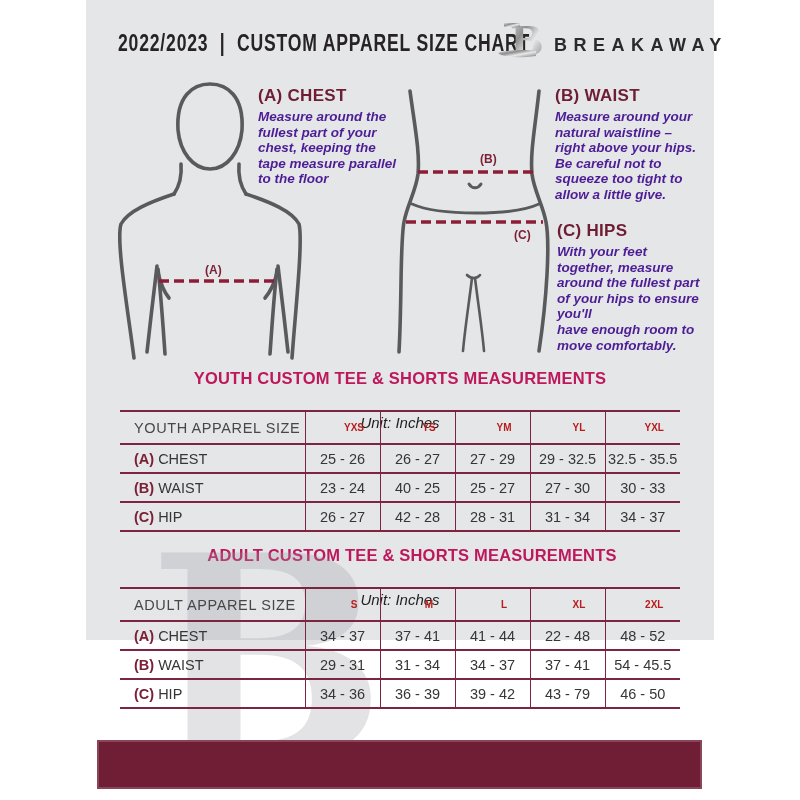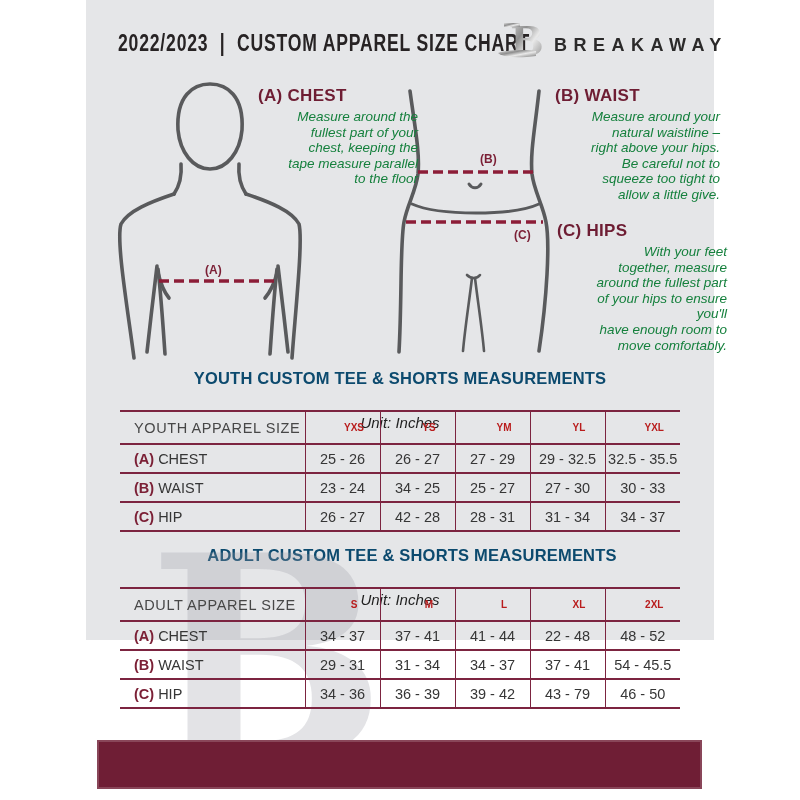--- a/index.html
+++ b/index.html
@@ -17,25 +17,25 @@
            letter-spacing:6.5px; color:#2b2a2a; white-space:pre; }
 
   
   svg.fig { position:absolute; overflow:visible; }
   .fig-label { position:absolute; font-size:12px; font-weight:700; color:#7b1f35; }
 
   
   .sec-head { position:absolute; font-size:17px; font-weight:700; color:#6e1d33;
               letter-spacing:0.3px; }
   .sec-body { position:absolute; font-size:13.5px; line-height:15.6px; font-style:italic;
-              color:#15803d; white-space:pre-line; font-weight:400;text-align:right; }
+              color:#4c1d95; white-space:pre-line; font-weight:700; }
 
   
   .tbl-title { position:absolute; left:0; width:628px; text-align:center;
-               font-size:16.5px; font-weight:700; color:#0c4a6e; letter-spacing:0.2px; }
+               font-size:16.5px; font-weight:700; color:#be185d; letter-spacing:0.2px; }
   .tbl-unit  { position:absolute; left:0; width:628px; text-align:center;
                font-size:15px; font-style:italic; color:#1f1f1f;margin-top:25px; }
   table.szt { position:absolute; left:34px; width:560px; border-collapse:collapse;
               table-layout:fixed; z-index:2; }
   table.szt col.c0 { width:185px; }
   table.szt col.cn { width:75px; }
   table.szt td { border-top:2px solid #7c2440; border-bottom:2px solid #7c2440;
                  font-size:14.5px; color:#363636; text-align:center; height:29px;
                  background:transparent; }
   table.szt thead td { height:33px; }
@@ -162,21 +162,21 @@
         <td class="lbl"><span class="pfx">(A)</span><span>CHEST</span></td>
         <td>25 - 26</td>
         <td>26 - 27</td>
         <td>27 - 29</td>
         <td>29 - 32.5</td>
         <td>32.5 - 35.5</td>
       </tr>
       <tr>
         <td class="lbl"><span class="pfx">(B)</span><span>WAIST</span></td>
         <td>23 - 24</td>
-        <td>34 - 25</td>
+        <td>40 - 25</td>
         <td>25 - 27</td>
         <td>27 - 30</td>
         <td>30 - 33</td>
       </tr>
       <tr>
         <td class="lbl"><span class="pfx">(C)</span><span>HIP</span></td>
         <td>26 - 27</td>
         <td>42 - 28</td>
         <td>28 - 31</td>
         <td>31 - 34</td>

